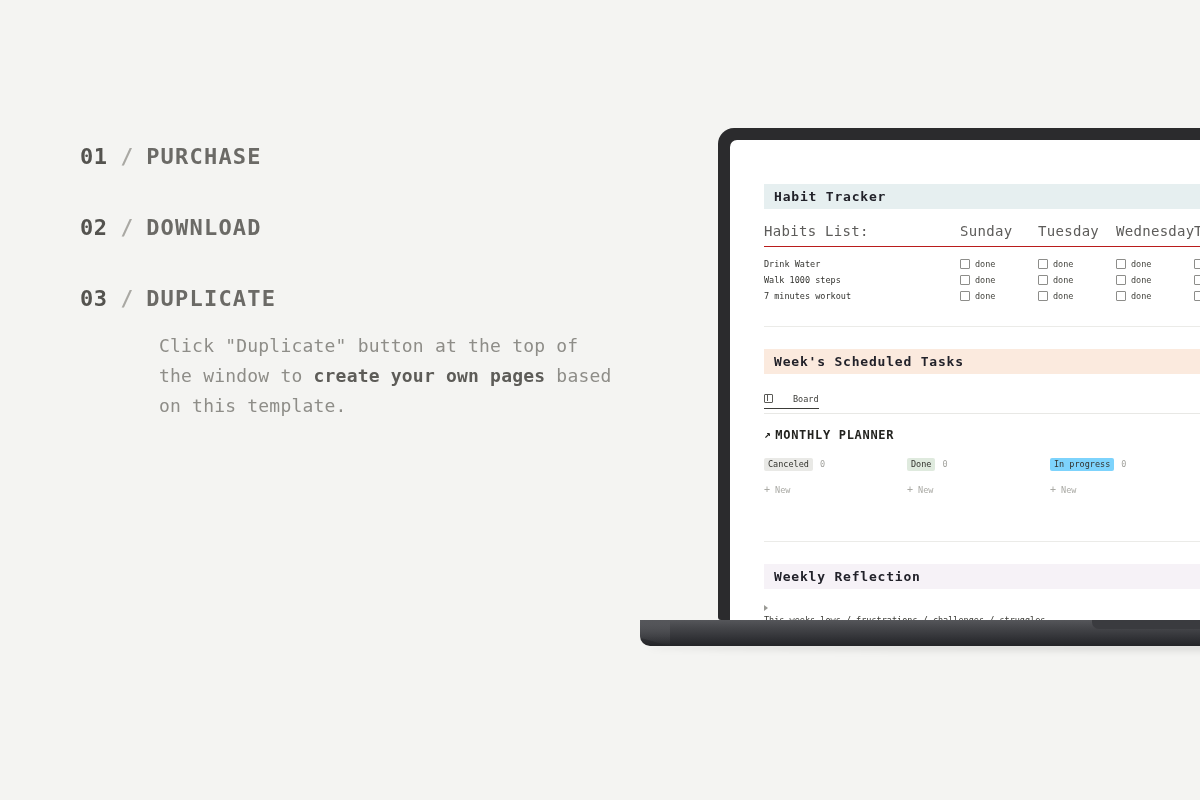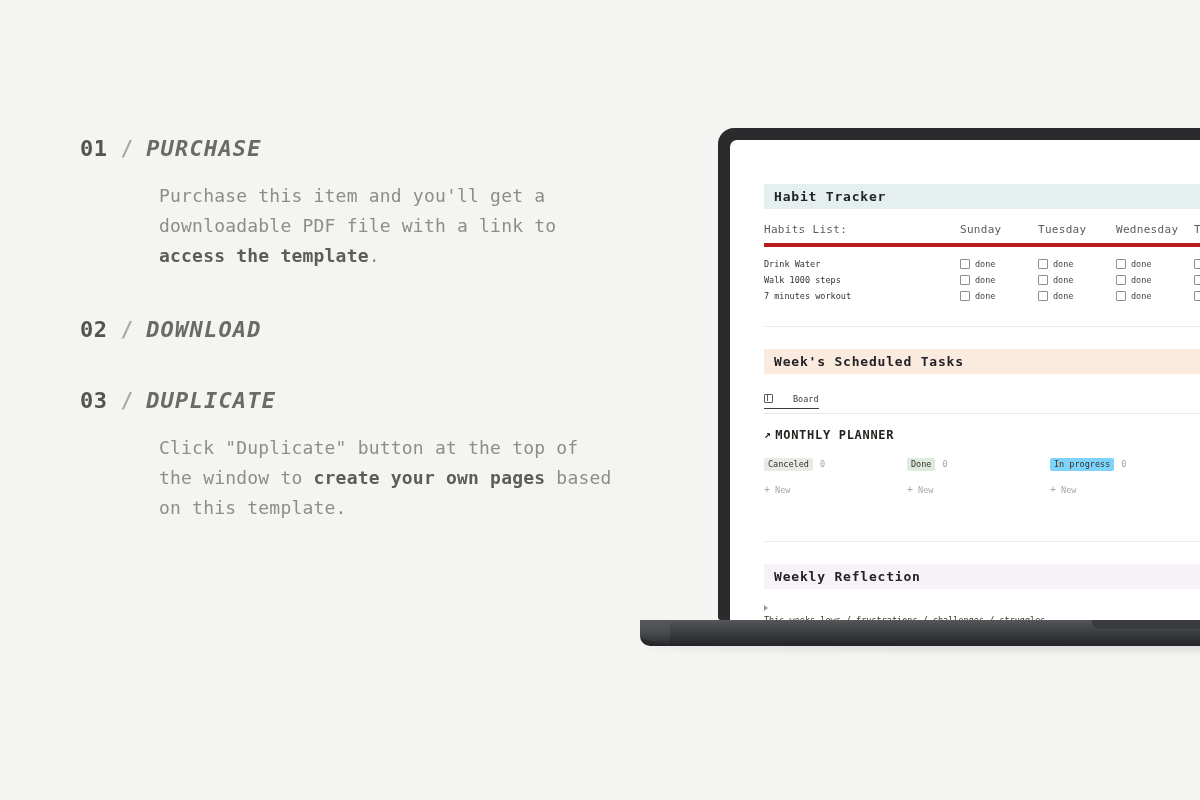--- a/index.html
+++ b/index.html
@@ -12,21 +12,21 @@
     background: #f4f4f2;
     font-family: "DejaVu Sans Mono", "Liberation Mono", monospace;
     overflow: hidden;
     position: relative;
   }
 
   
   .steps {
     position: absolute;
     left: 80px;
-    top: 136px;
+    top: 144px;
     width: 540px;
   }
   .step { margin-bottom: 46px; }
   .step:last-child { margin-bottom: 13px; }
 
   .step-head {
     display: flex;
     align-items: baseline;
     gap: 13px;
     margin-bottom: 20px;
@@ -40,21 +40,20 @@
   .step-slash {
     font-size: 21px;
     font-weight: bold;
     color: #a9a8a3;
   }
   .step-title {
     font-size: 22px;
     font-weight: bold;
     color: #6b6a66;
     letter-spacing: 1.2px;
-    font-style: italic;
   }
   .step-body {
     margin-left: 79px;
     font-size: 18px;
     line-height: 30px;
     color: #8e8d88;
     letter-spacing: 0.2px;
   }
   .step-body b {
     color: #5d5c58;
@@ -142,25 +141,25 @@
   .sec-tasks   { background: #fbeade; }
   .sec-reflect { background: #f6f2f7; }
 
   
   .habits {
     display: flex;
     padding-right: 0;
   }
   .habits-col-names { width: 196px; flex: none; }
   .col-head {
-    font-size: 11px;
+    font-size: 14px;
     color: #5d5c5a;
     letter-spacing: 0.3px;
     padding-bottom: 7px;
-    border-bottom: 4px solid #b91c1c;
+    border-bottom: 1px solid #b91c1c;
     margin-bottom: 9px;
     white-space: nowrap;
     overflow: hidden;
   }
   .habit-name {
     font-size: 8.5px;
     color: #33332f;
     line-height: 16px;
     white-space: nowrap;
   }
@@ -284,21 +283,20 @@
 <body>
 
 <div class="steps">
 
   <div class="step">
     <div class="step-head">
       <span class="step-num">01</span>
       <span class="step-slash">/</span>
       <span class="step-title">PURCHASE</span>
     </div>
-    <div class="step-body"><span>Purchase this item and you'll get a downloadable PDF file with a link to </span><b>access the template</b><span>.</span></div>
   </div>
 
   <div class="step">
     <div class="step-head">
       <span class="step-num">02</span>
       <span class="step-slash">/</span>
       <span class="step-title">DOWNLOAD</span>
     </div>
   </div>
 

